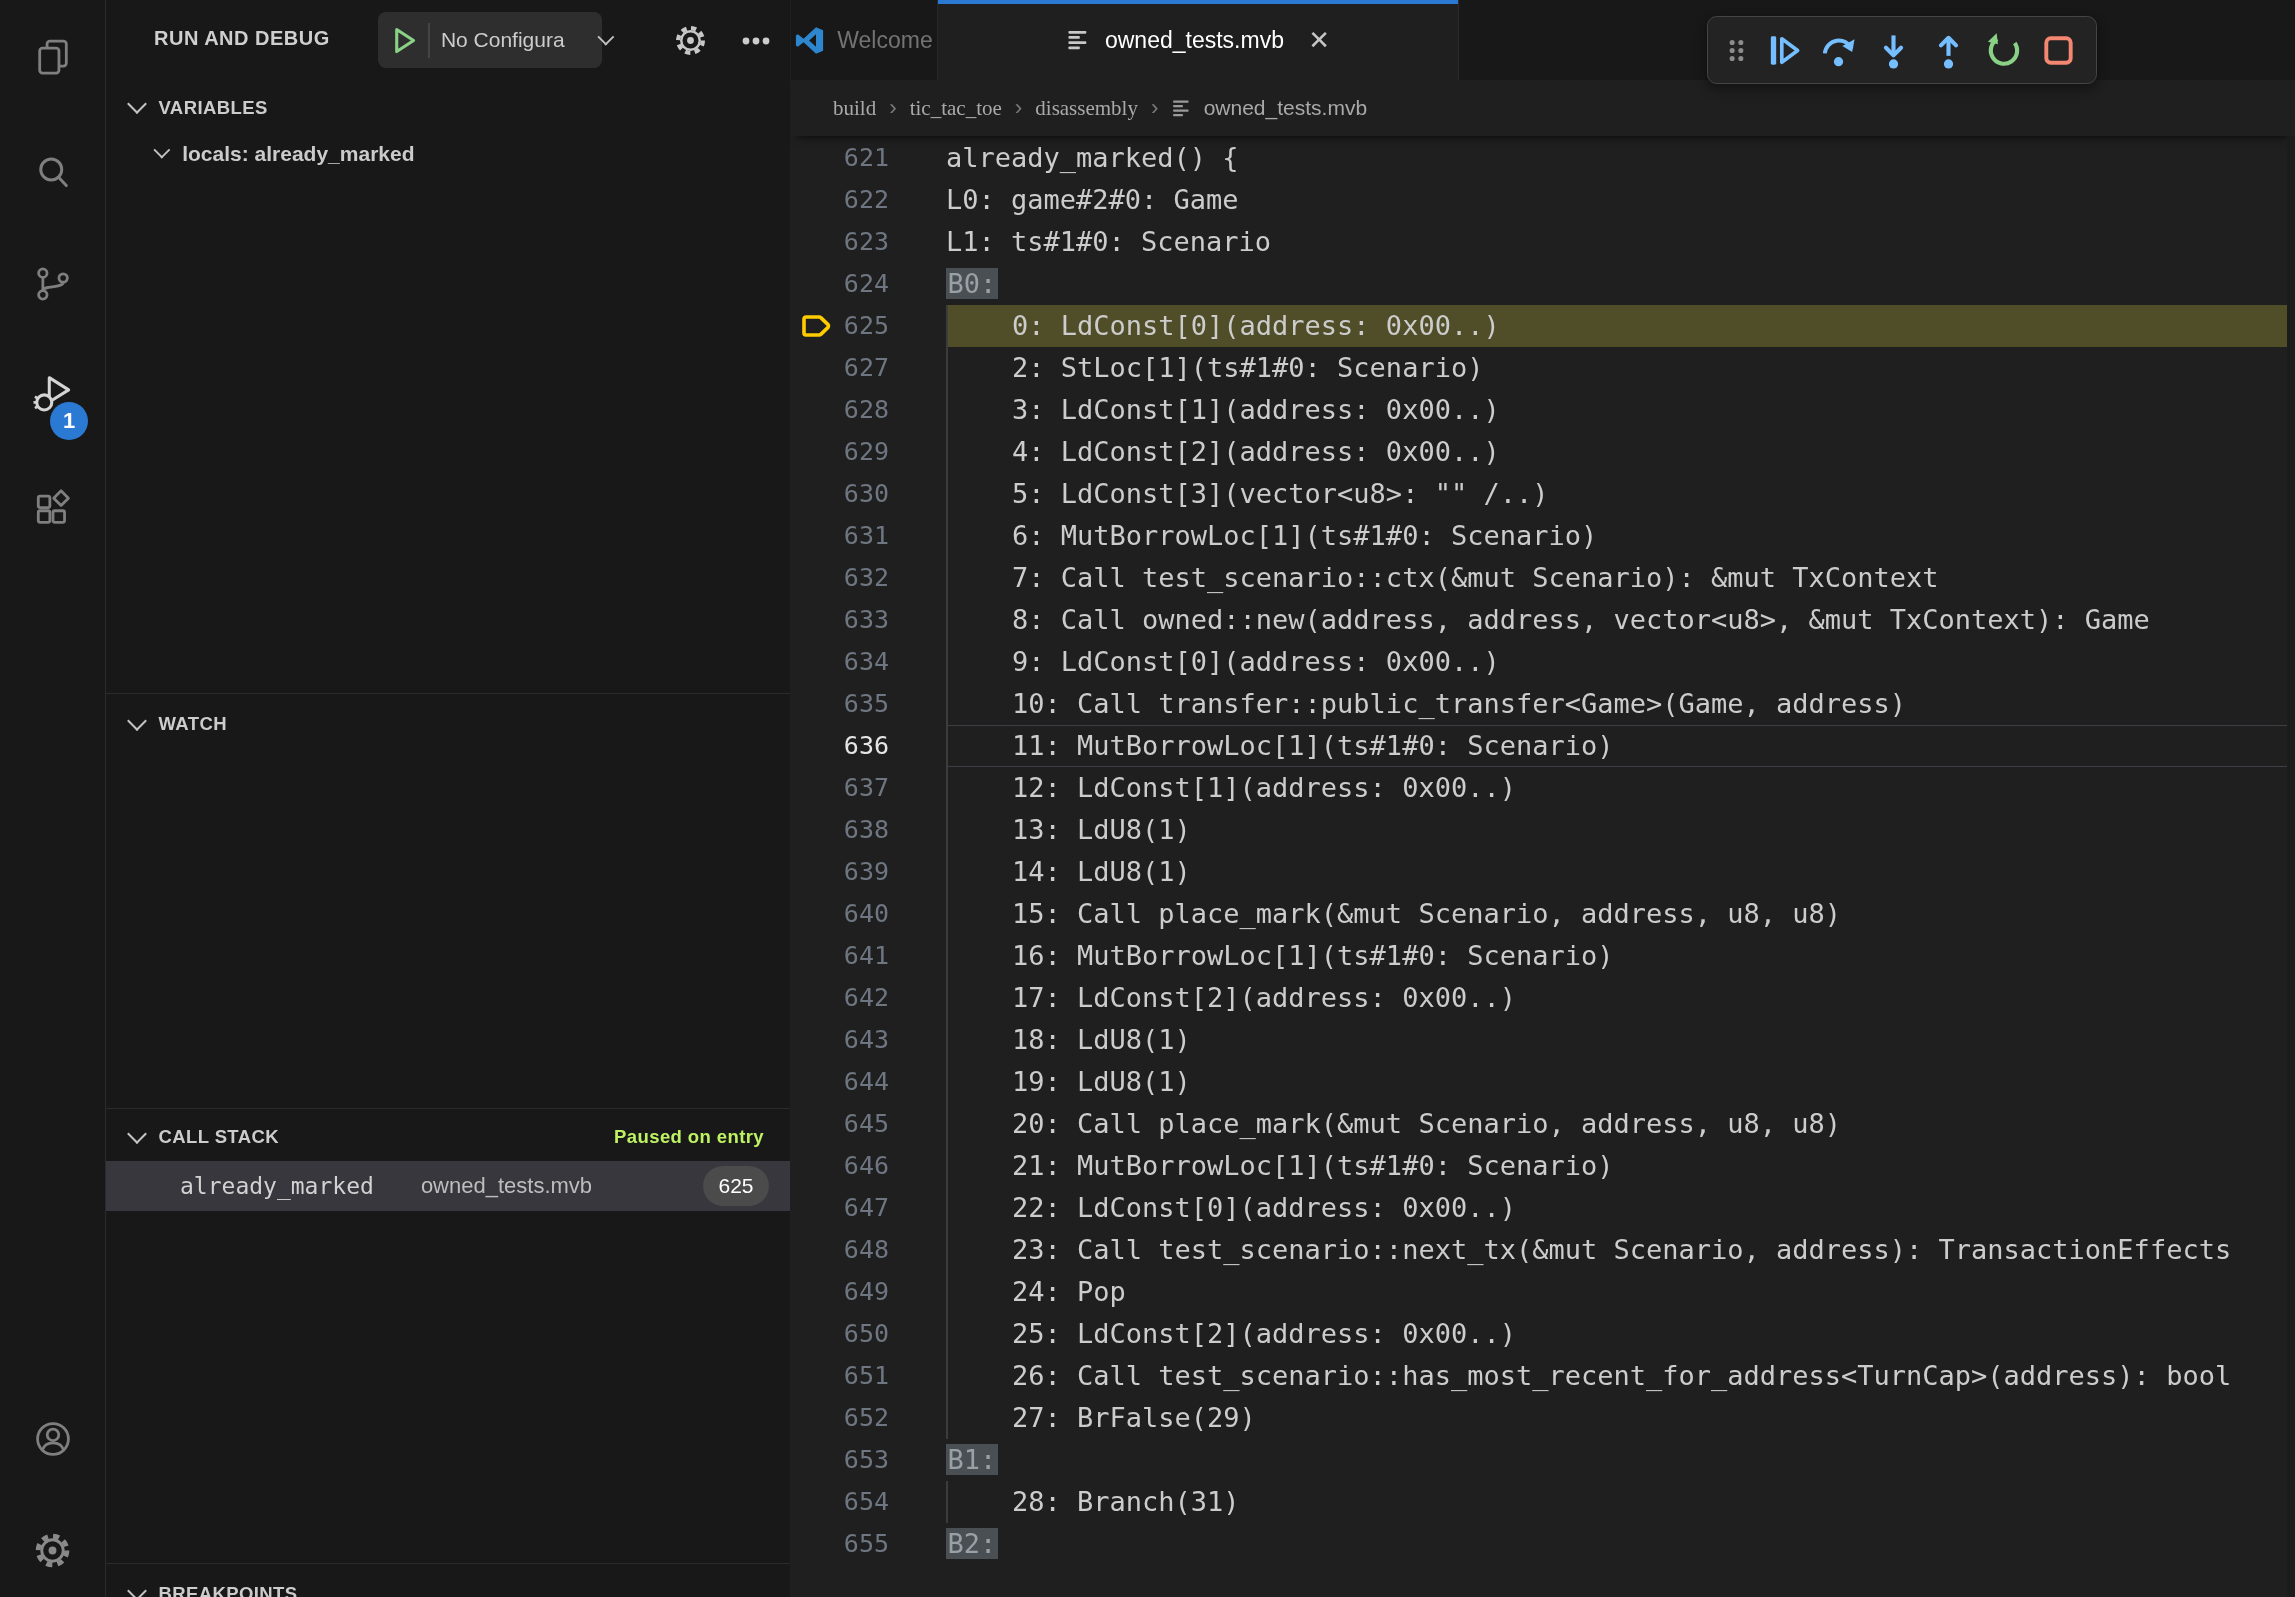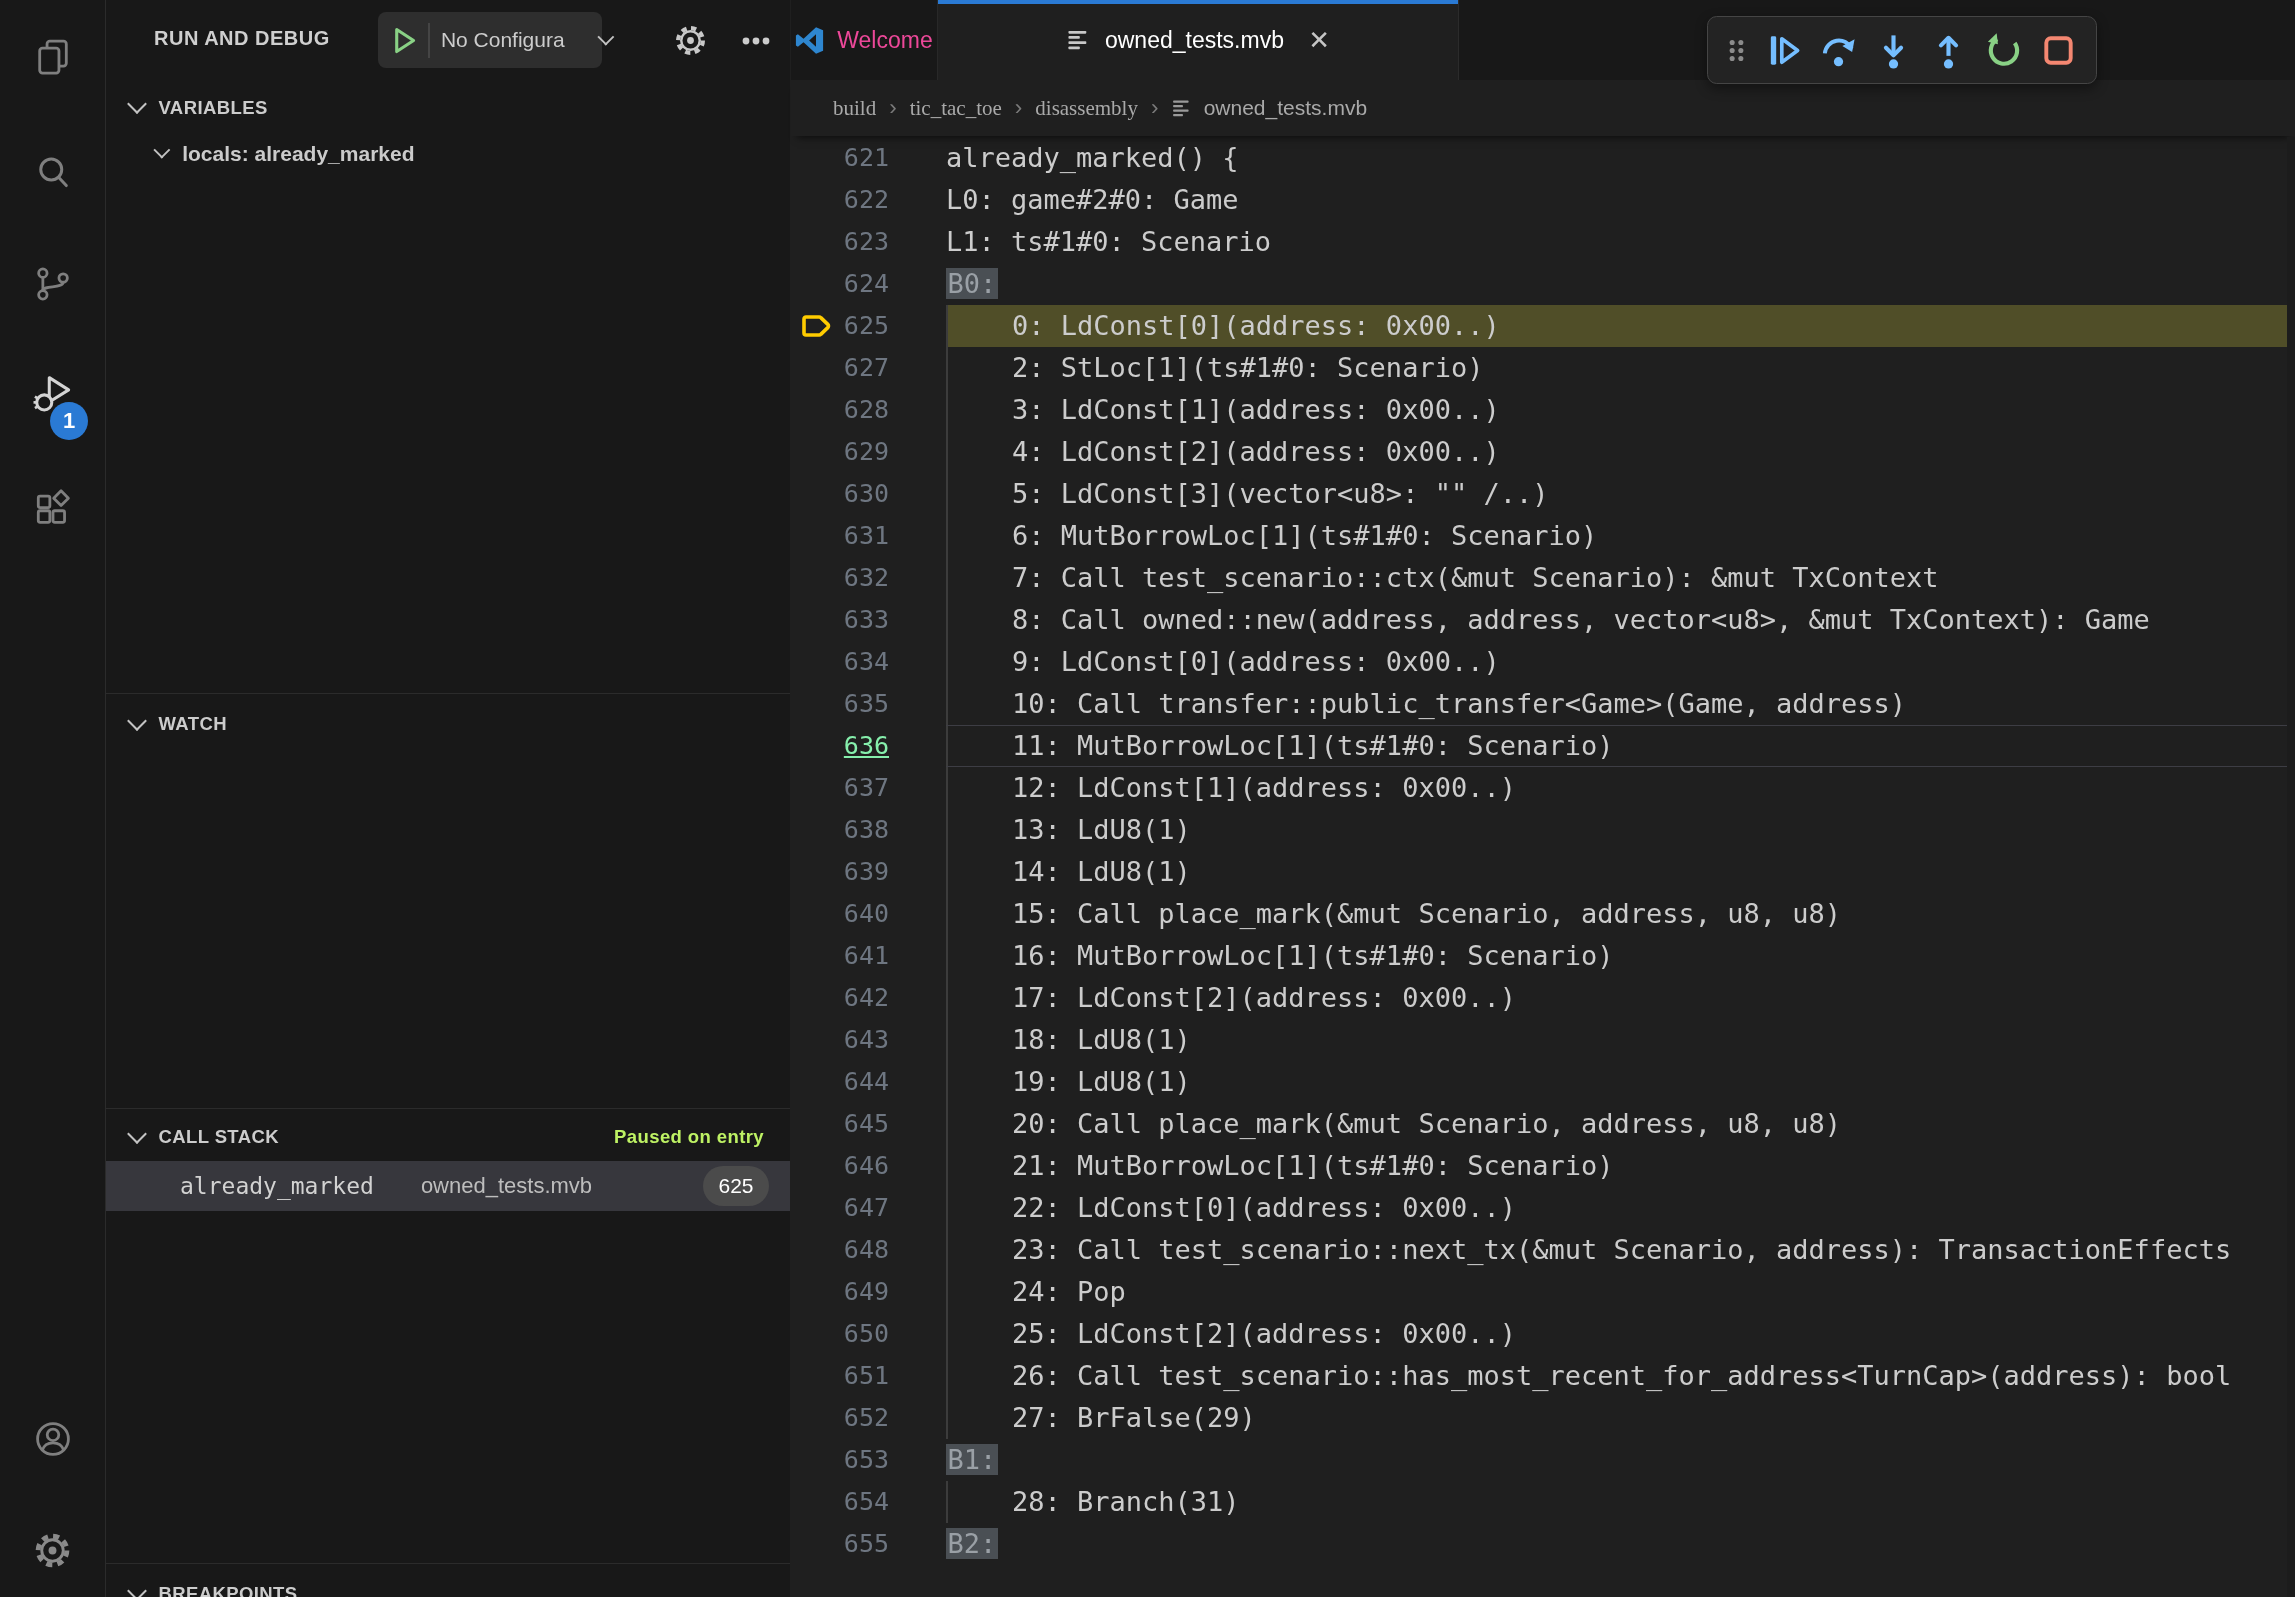--- a/index.html
+++ b/index.html
@@ -44,21 +44,21 @@
   .frame-file{font-size:22px;color:#bdbdbd;margin-left:47px;}
   .frame-badge{margin-left:auto;margin-right:21px;min-width:66px;height:40px;border-radius:20px;background:#4b4b4b;
                color:#ffffff;font-size:21px;display:flex;align-items:center;justify-content:center;padding:0 8px;box-sizing:border-box;}
   .sec-breakpoints{top:1563px;border-top:0.8px solid #2b2b2b;padding-top:6.4px;}
 
   
   .editor-area{position:absolute;left:791px;top:0;right:0;bottom:0;background:#1f1f1f;}
   .tabbar{position:absolute;top:0;left:0;right:0;height:80px;background:#181818;display:flex;}
   .tab{position:relative;display:flex;align-items:center;justify-content:center;gap:13px;height:80px;
        box-sizing:border-box;font-size:23px;cursor:pointer;border-right:0.8px solid #282828;}
-  .tab-welcome{width:147px;background:#181818;color:#ec4899;}
+  .tab-welcome{width:147px;background:#181818;color:#737373;}
   .tab-active{width:521px;background:#1f1f1f;color:#ffffff;border-right:0.8px solid #2b2b2b;}
   .tab-active::before{content:"";position:absolute;top:0;left:0;right:0;height:4px;background:#2a7ad4;}
   .tab-close{font-size:26px;color:#c5c5c5;margin-left:11.3px;line-height:1;cursor:pointer;}
 
   .dbg-toolbar{position:absolute;top:16px;right:198px;height:66px;background:#232323;border:1.6px solid #454545;
                border-radius:9.7px;display:flex;align-items:center;padding:0 9.7px;box-shadow:0 4.8px 11.3px rgba(0,0,0,.4);z-index:8;}
   .dbg-btn{width:55px;height:55px;display:flex;align-items:center;justify-content:center;cursor:pointer;border-radius:6.4px;}
   .dbg-btn.grip{width:39px;cursor:grab;}
 
   .breadcrumbs{position:absolute;top:80px;left:0;right:0;height:56px;display:flex;align-items:center;
@@ -67,21 +67,21 @@
   .crumb{cursor:pointer;white-space:nowrap;font-family:Liberation Serif, serif;}
   .crumb-sep{margin:0 13px;color:#7a7a7a;font-size:22.5px;}
   .crumb-file{display:flex;align-items:center;gap:9.7px;cursor:pointer;}
 
   .code{position:absolute;top:137px;left:0;right:0;bottom:0;font-family:"DejaVu Sans Mono","Liberation Mono",monospace;
         font-size:27px;overflow:hidden;}
   .code-line{display:flex;height:42px;line-height:42px;}
   .gutter{width:155px;position:relative;flex:none;cursor:pointer;}
   .line-number{position:absolute;right:57px;top:0;font-size:25px;color:#6e7681;line-height:42px;
                font-family:"DejaVu Sans Mono","Liberation Mono",monospace;}
-  .line-number.active{color:#86efac;text-decoration:underline;}
+  .line-number.active{color:#e5e5e5;}
   .gutter-marker{display:none;position:absolute;left:9.7px;top:4.8px;width:32px;height:32px;}
   .gutter-marker.show{display:block;}
   .line-content{flex:1;position:relative;white-space:pre;color:#cccccc;box-sizing:border-box;}
   .line-content.indented{padding-left:66px;}
   .line-content.indented::before{content:"";position:absolute;left:0;top:0;bottom:0;width:1.6px;background:#3c3c3c;}
   .line-content.exec{background:#504e28;}
   .line-content.cursor{border-top:1.6px solid #3d3d44;border-bottom:1.6px solid #3d3d44;line-height:39px;}
   .blk{background:#4a4f54;color:#9aa0a6;padding:0 1.6px;}
 
   .ruler{position:absolute;top:137px;right:0;bottom:0;width:8px;background:#1c1c1c;z-index:4;}

